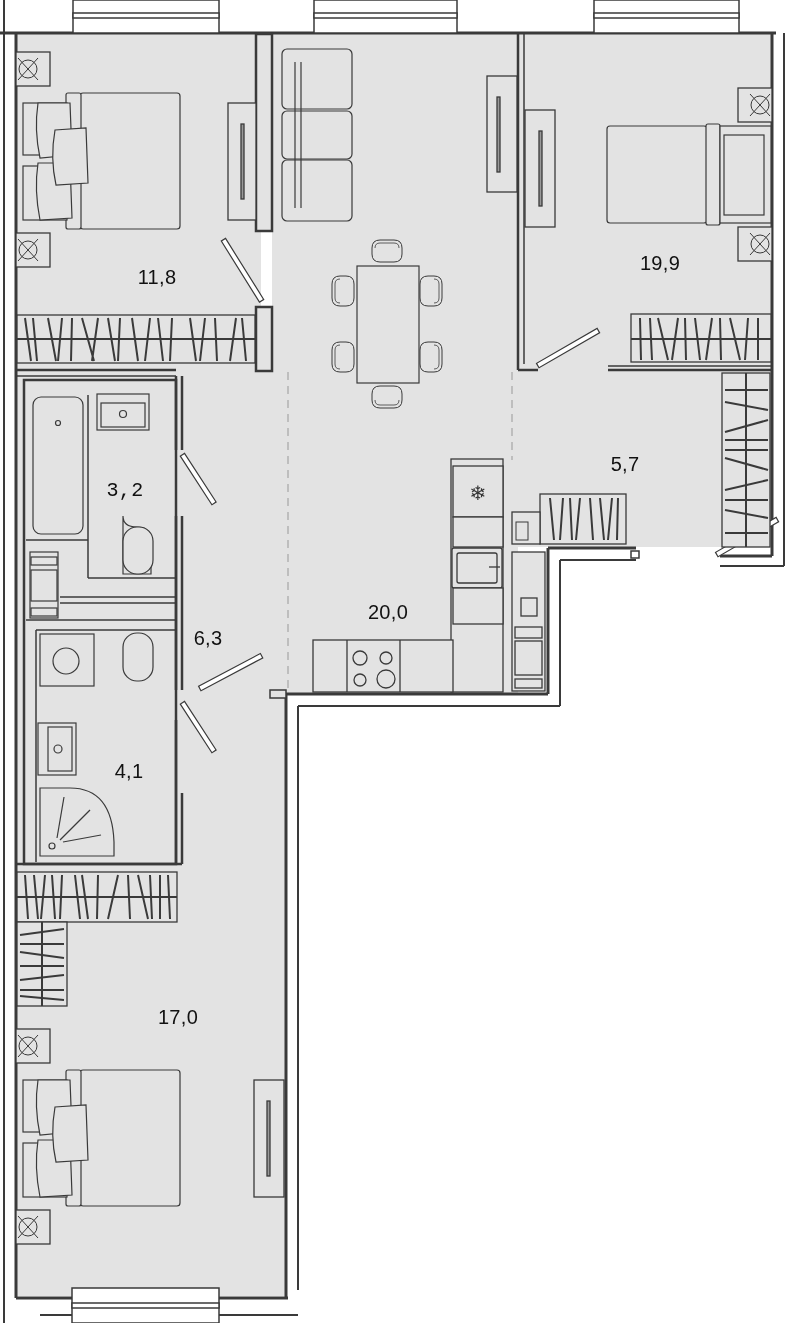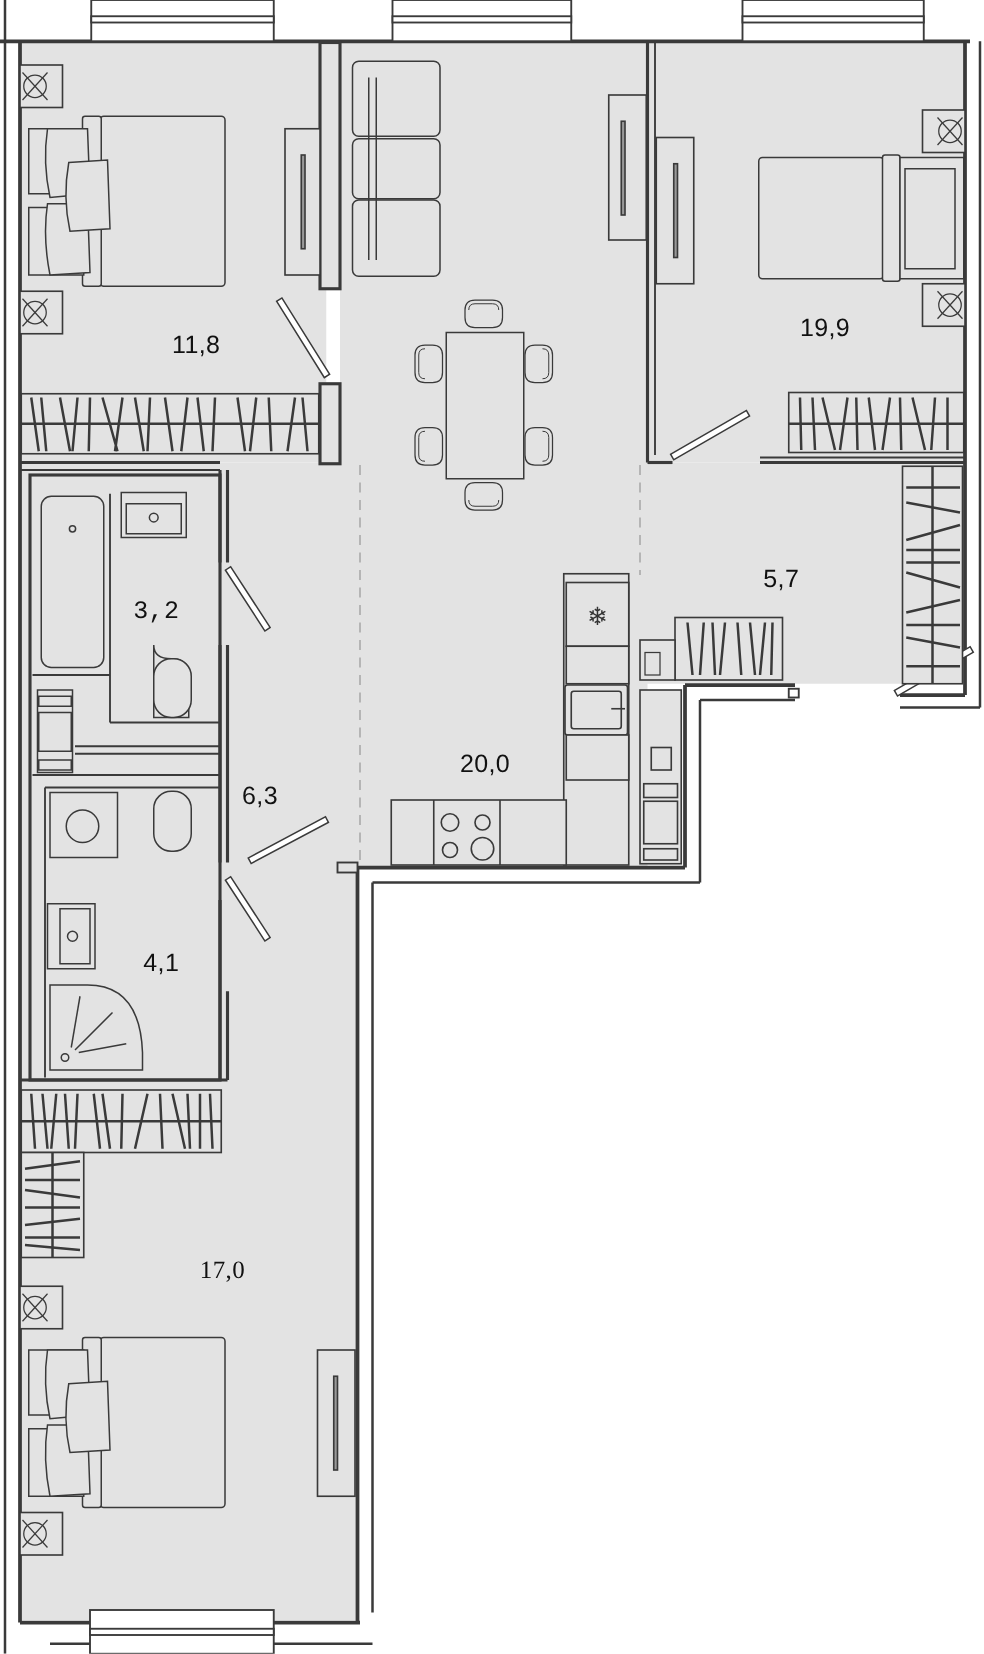--- a/index.html
+++ b/index.html
@@ -269,13 +269,13 @@
   </g>
 </svg>
 
 <div class="room-label" style="left:157px;top:277px;">11,8</div>
 <div class="room-label" style="left:660px;top:263px;">19,9</div>
 <div class="room-label" style="left:125px;top:490px;font-family:Liberation Mono, monospace;">3,2</div>
 <div class="room-label" style="left:208px;top:638px;">6,3</div>
 <div class="room-label" style="left:129px;top:747px;margin-top:24px;">4,1</div>
 <div class="room-label" style="left:625px;top:464px;">5,7</div>
 <div class="room-label" style="left:388px;top:598px;margin-top:14px;">20,0</div>
-<div class="room-label" style="left:178px;top:1017px;font-family:Liberation Serif, serif;">17,0</div>
+<div class="room-label" style="left:178px;top:1017px;">17,0</div>
 
 </body></html>

